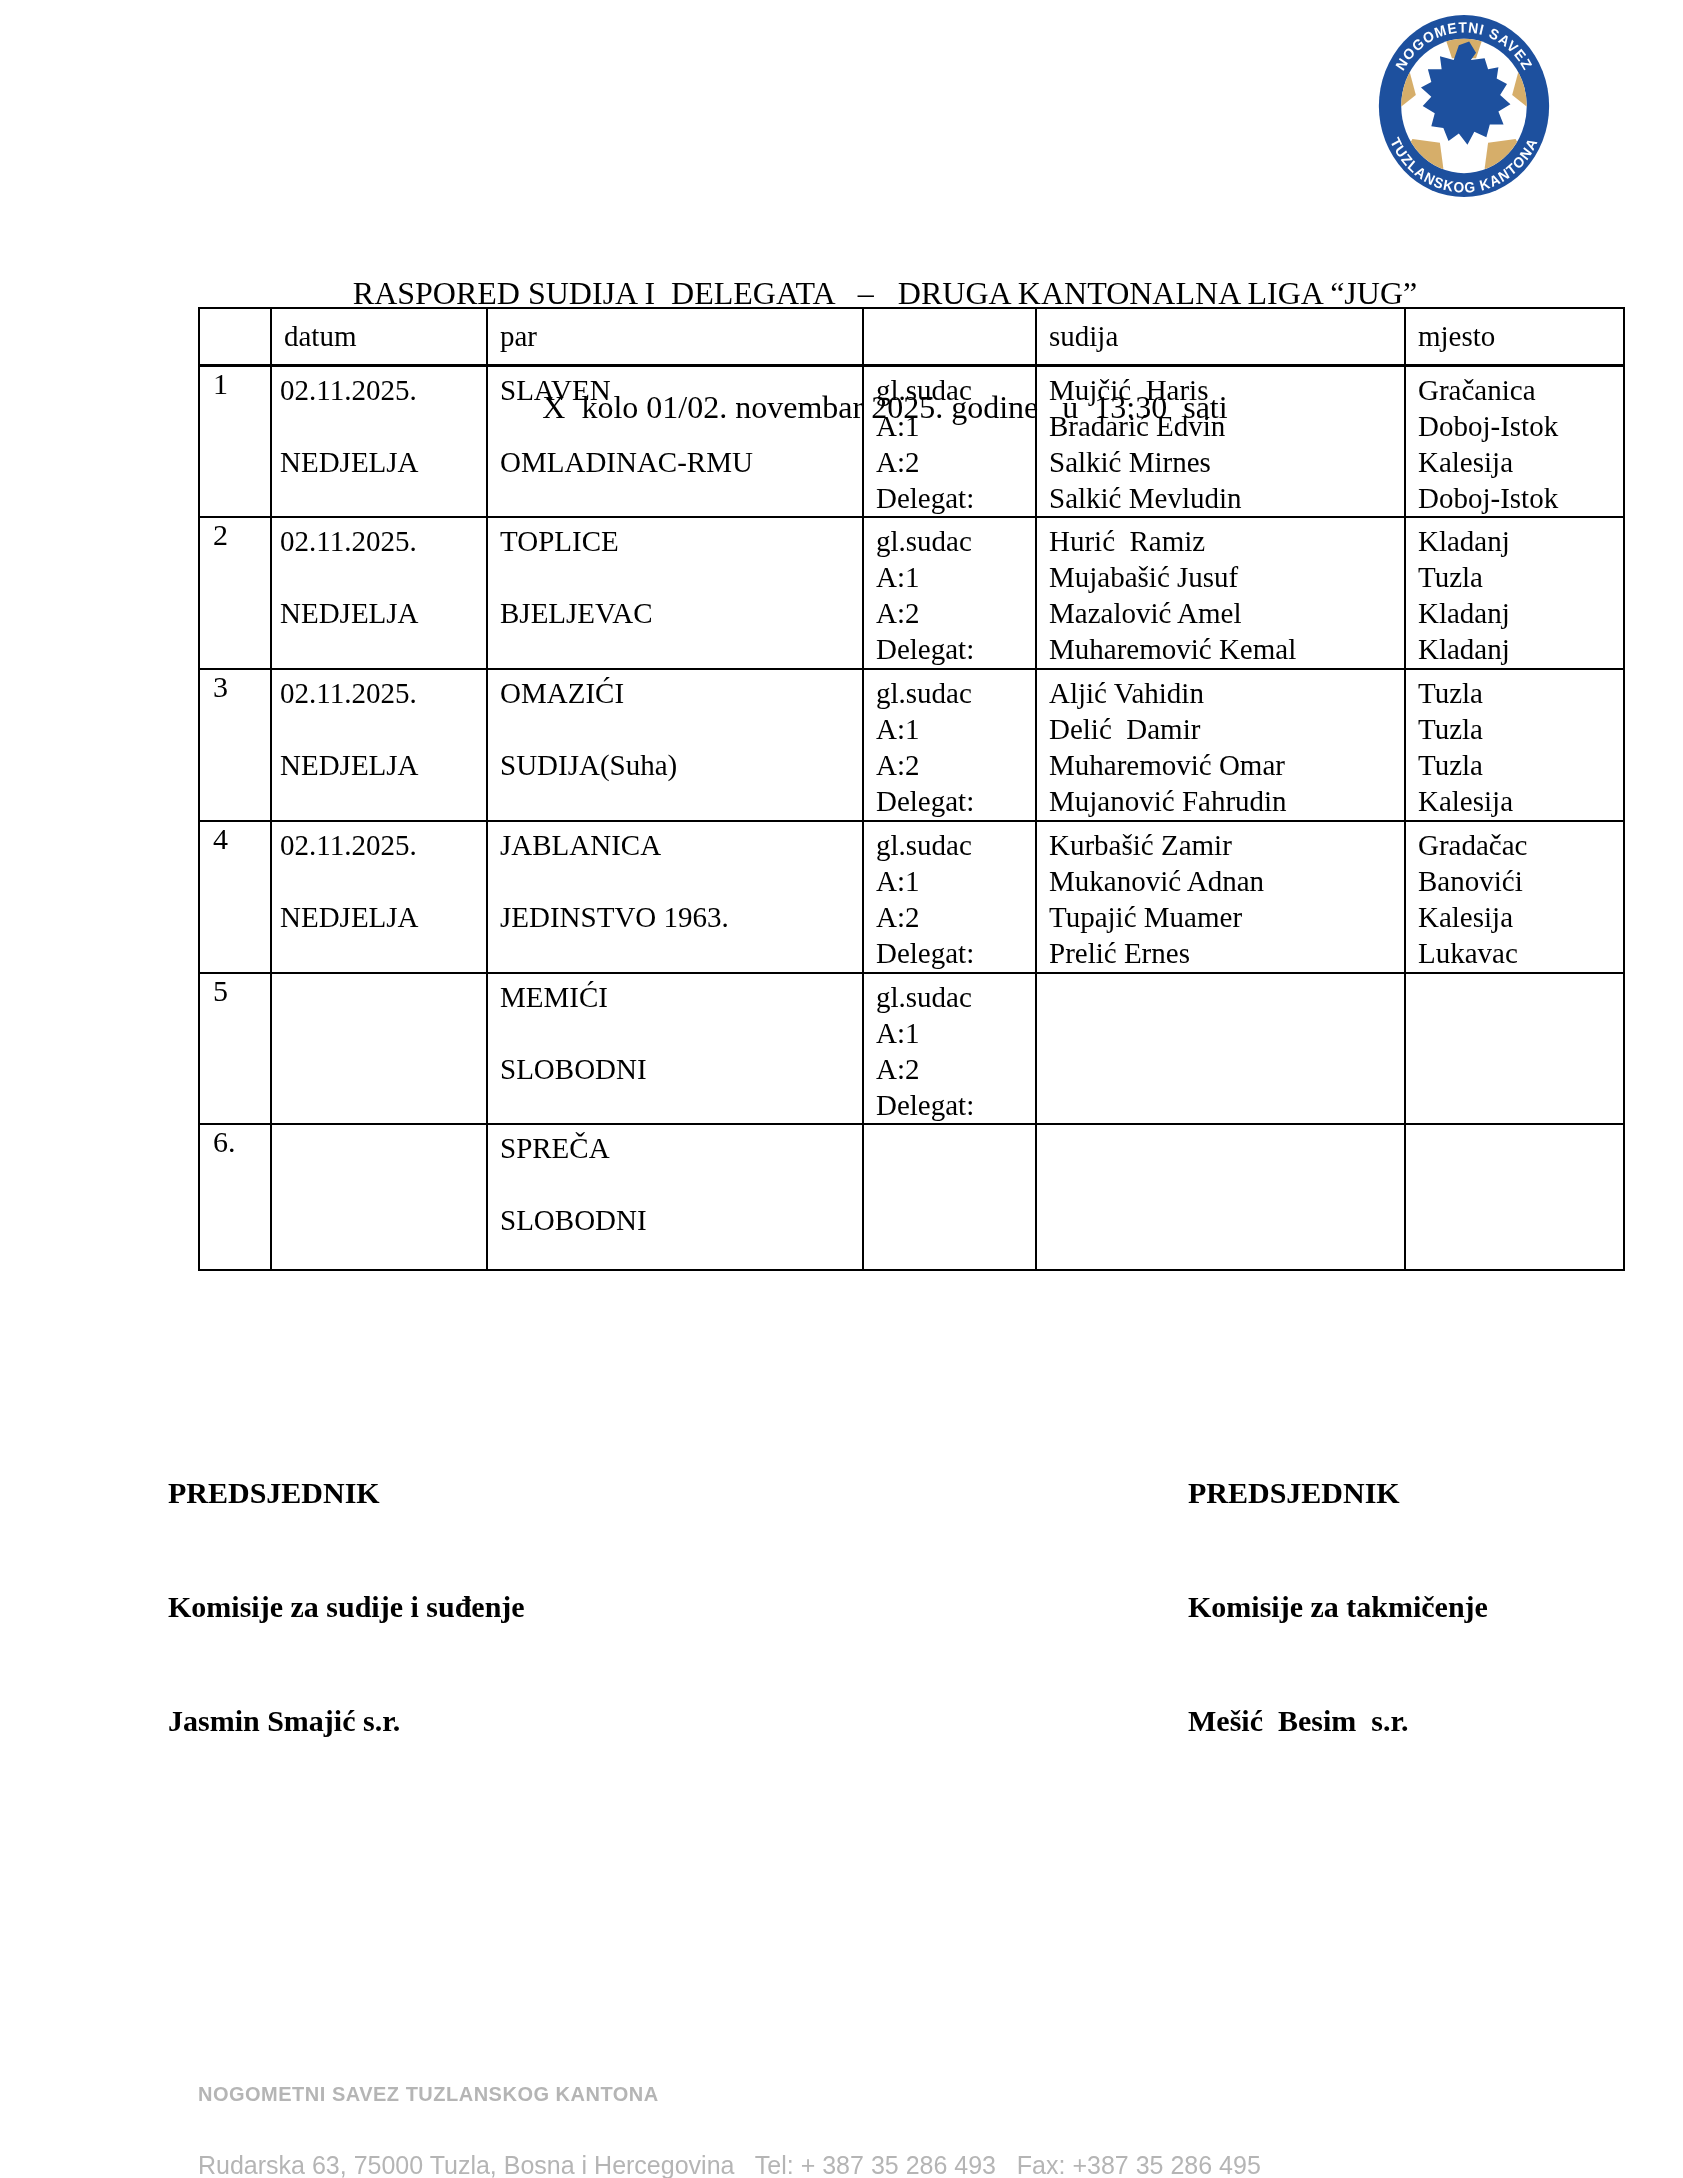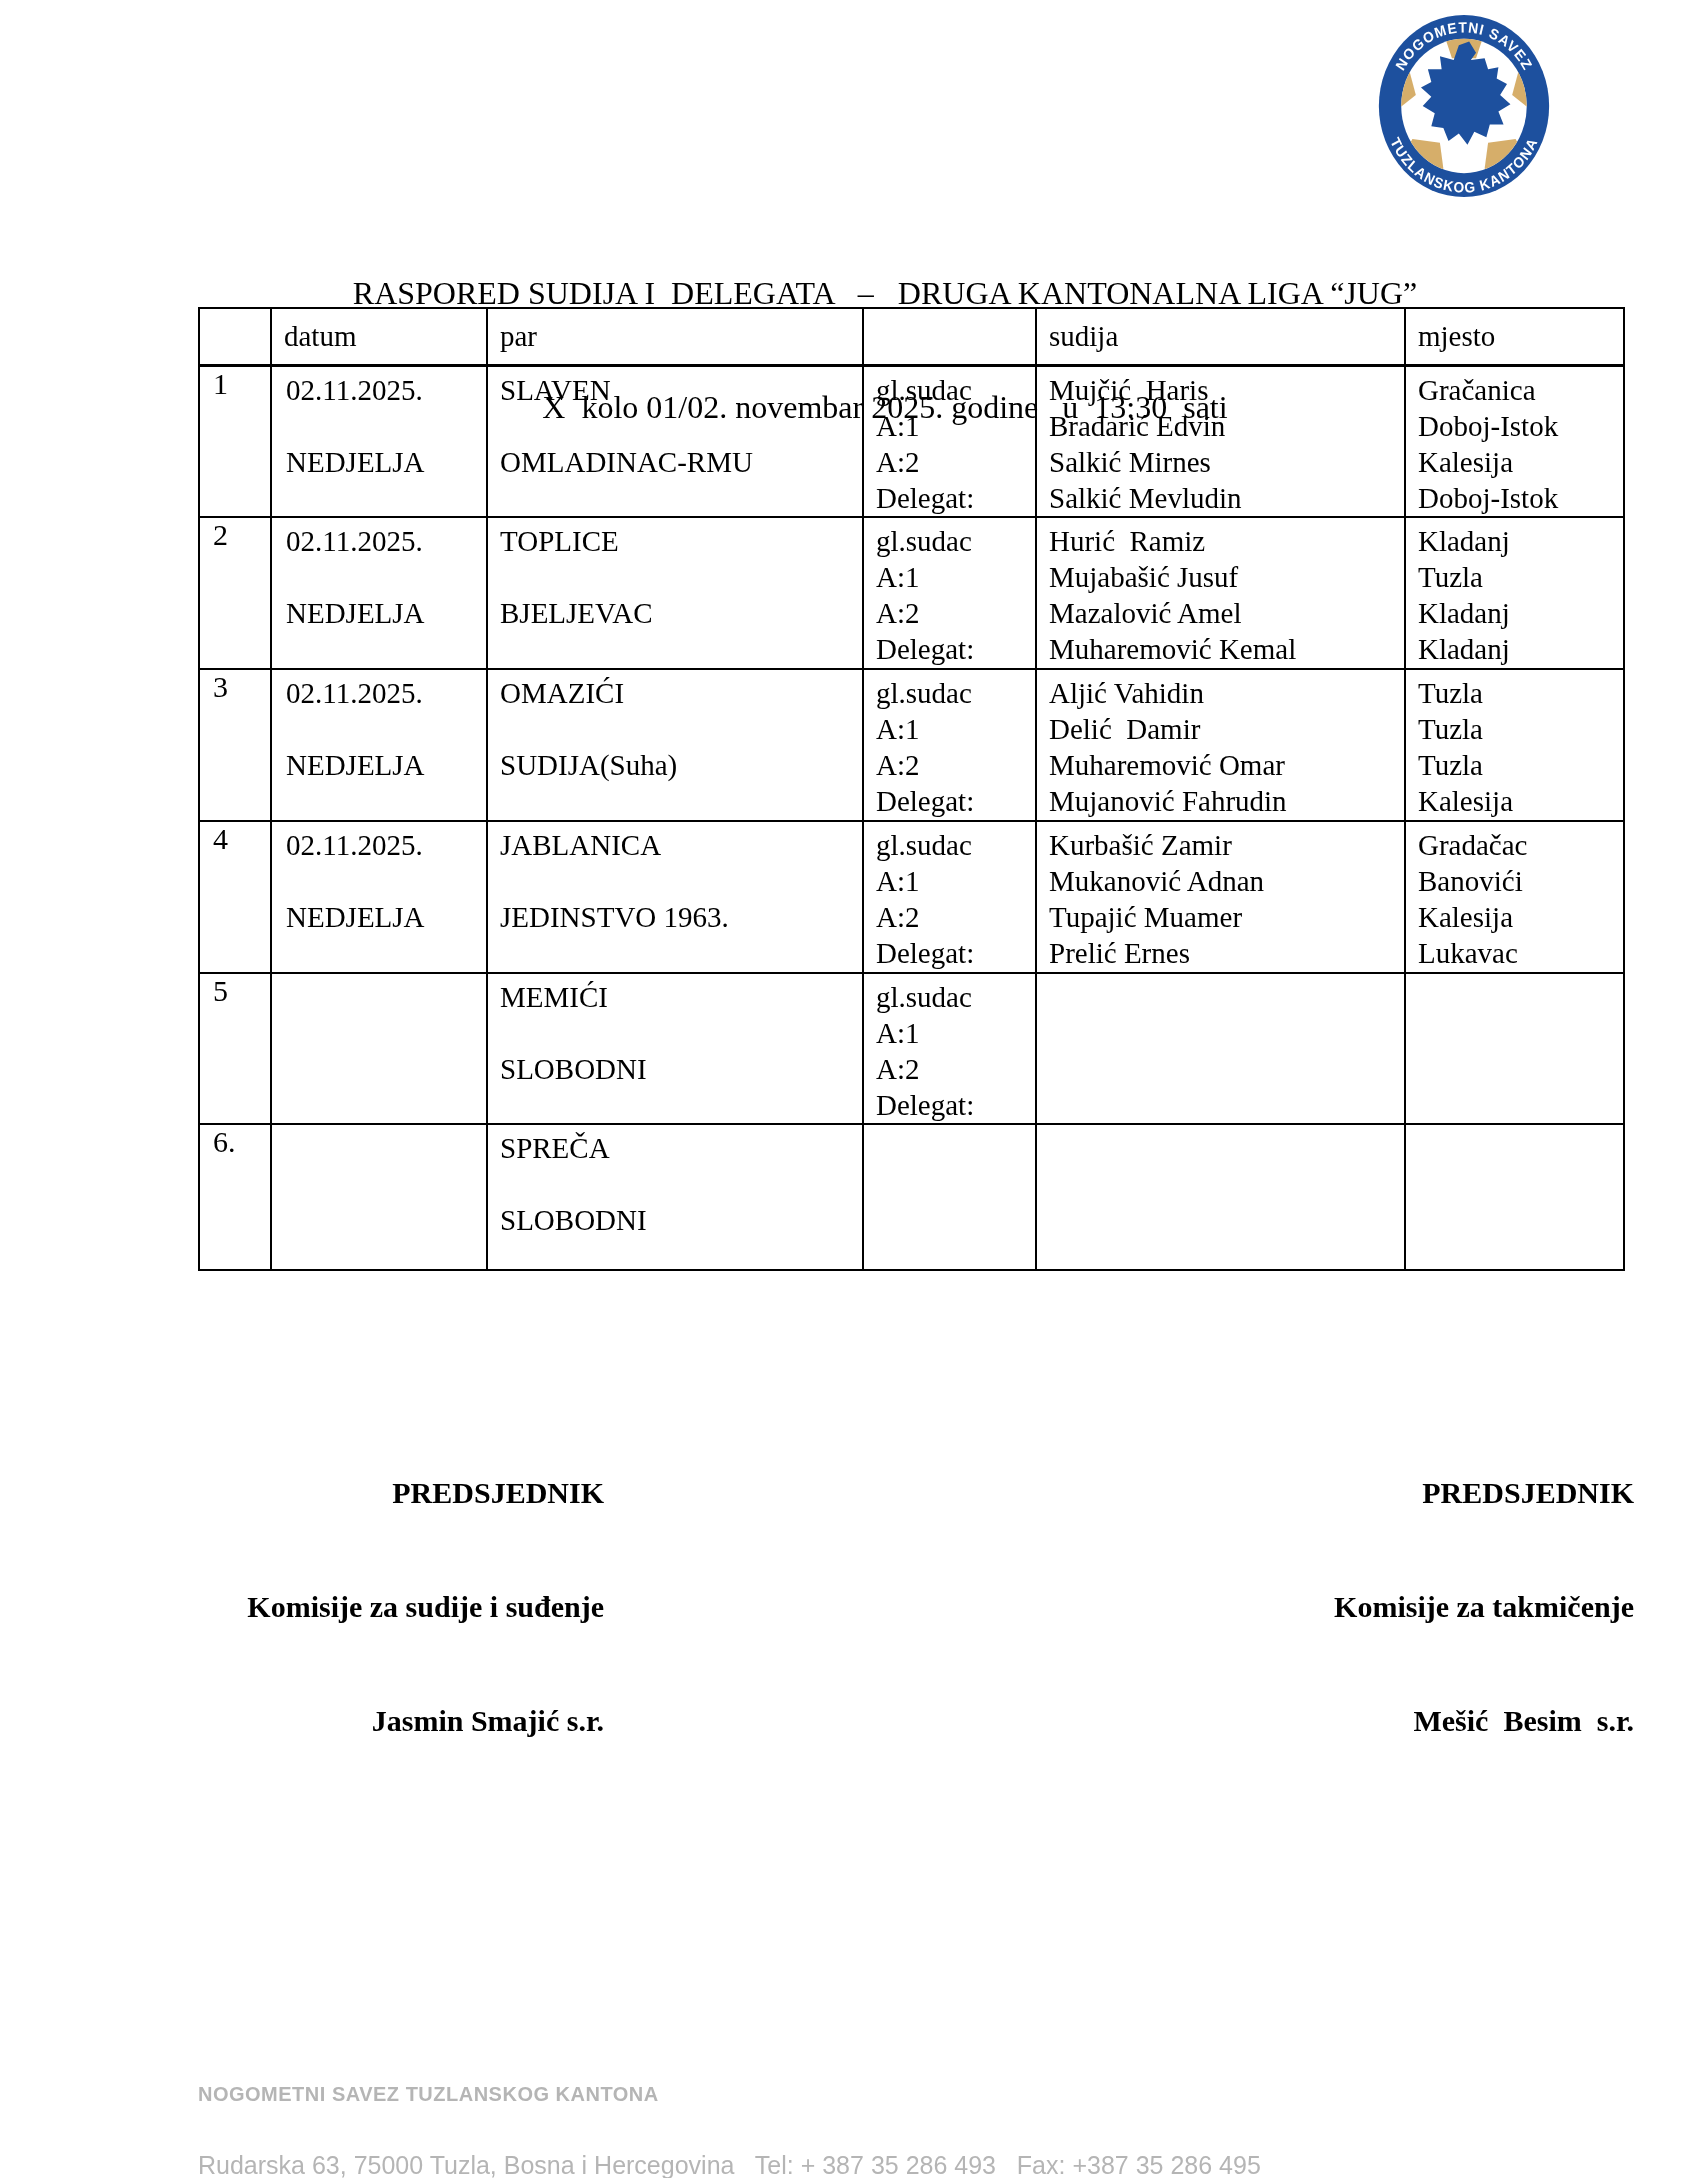--- a/index.html
+++ b/index.html
@@ -37,31 +37,31 @@
   tr.hdr { height:57px;margin-left:28px; }
   tr.hdr td { vertical-align:middle; padding:0 4px 0 12px; border-bottom:3px solid #000; }
   tr.r   { height:152px; }
   tr.r5  { height:151px; }
   tr.r6  { height:146px; }
   td.lines {
     white-space:pre;
     line-height:36px;
     padding:5px 4px 0 12px;
   }
-  td.datum { padding-left:14px; }
+  td.datum { padding-left:8px; }
   td.num {
     vertical-align:middle;
     padding-left:13px;
     font-size:30px;
   }
 
   
   .sig {
     position:absolute; top:1398px;
-    text-align:right; font-weight:bold;
+    text-align:left; font-weight:bold;
     font-size:30px; line-height:38px;
     white-space:pre;
   }
   .sig-left  { left:168px;  width:436px; }
   .sig-right { left:1188px; width:446px; }
 
   
   .footer {
     position:absolute; left:198px; top:2047px;
     font-family:"Liberation Sans", sans-serif;

